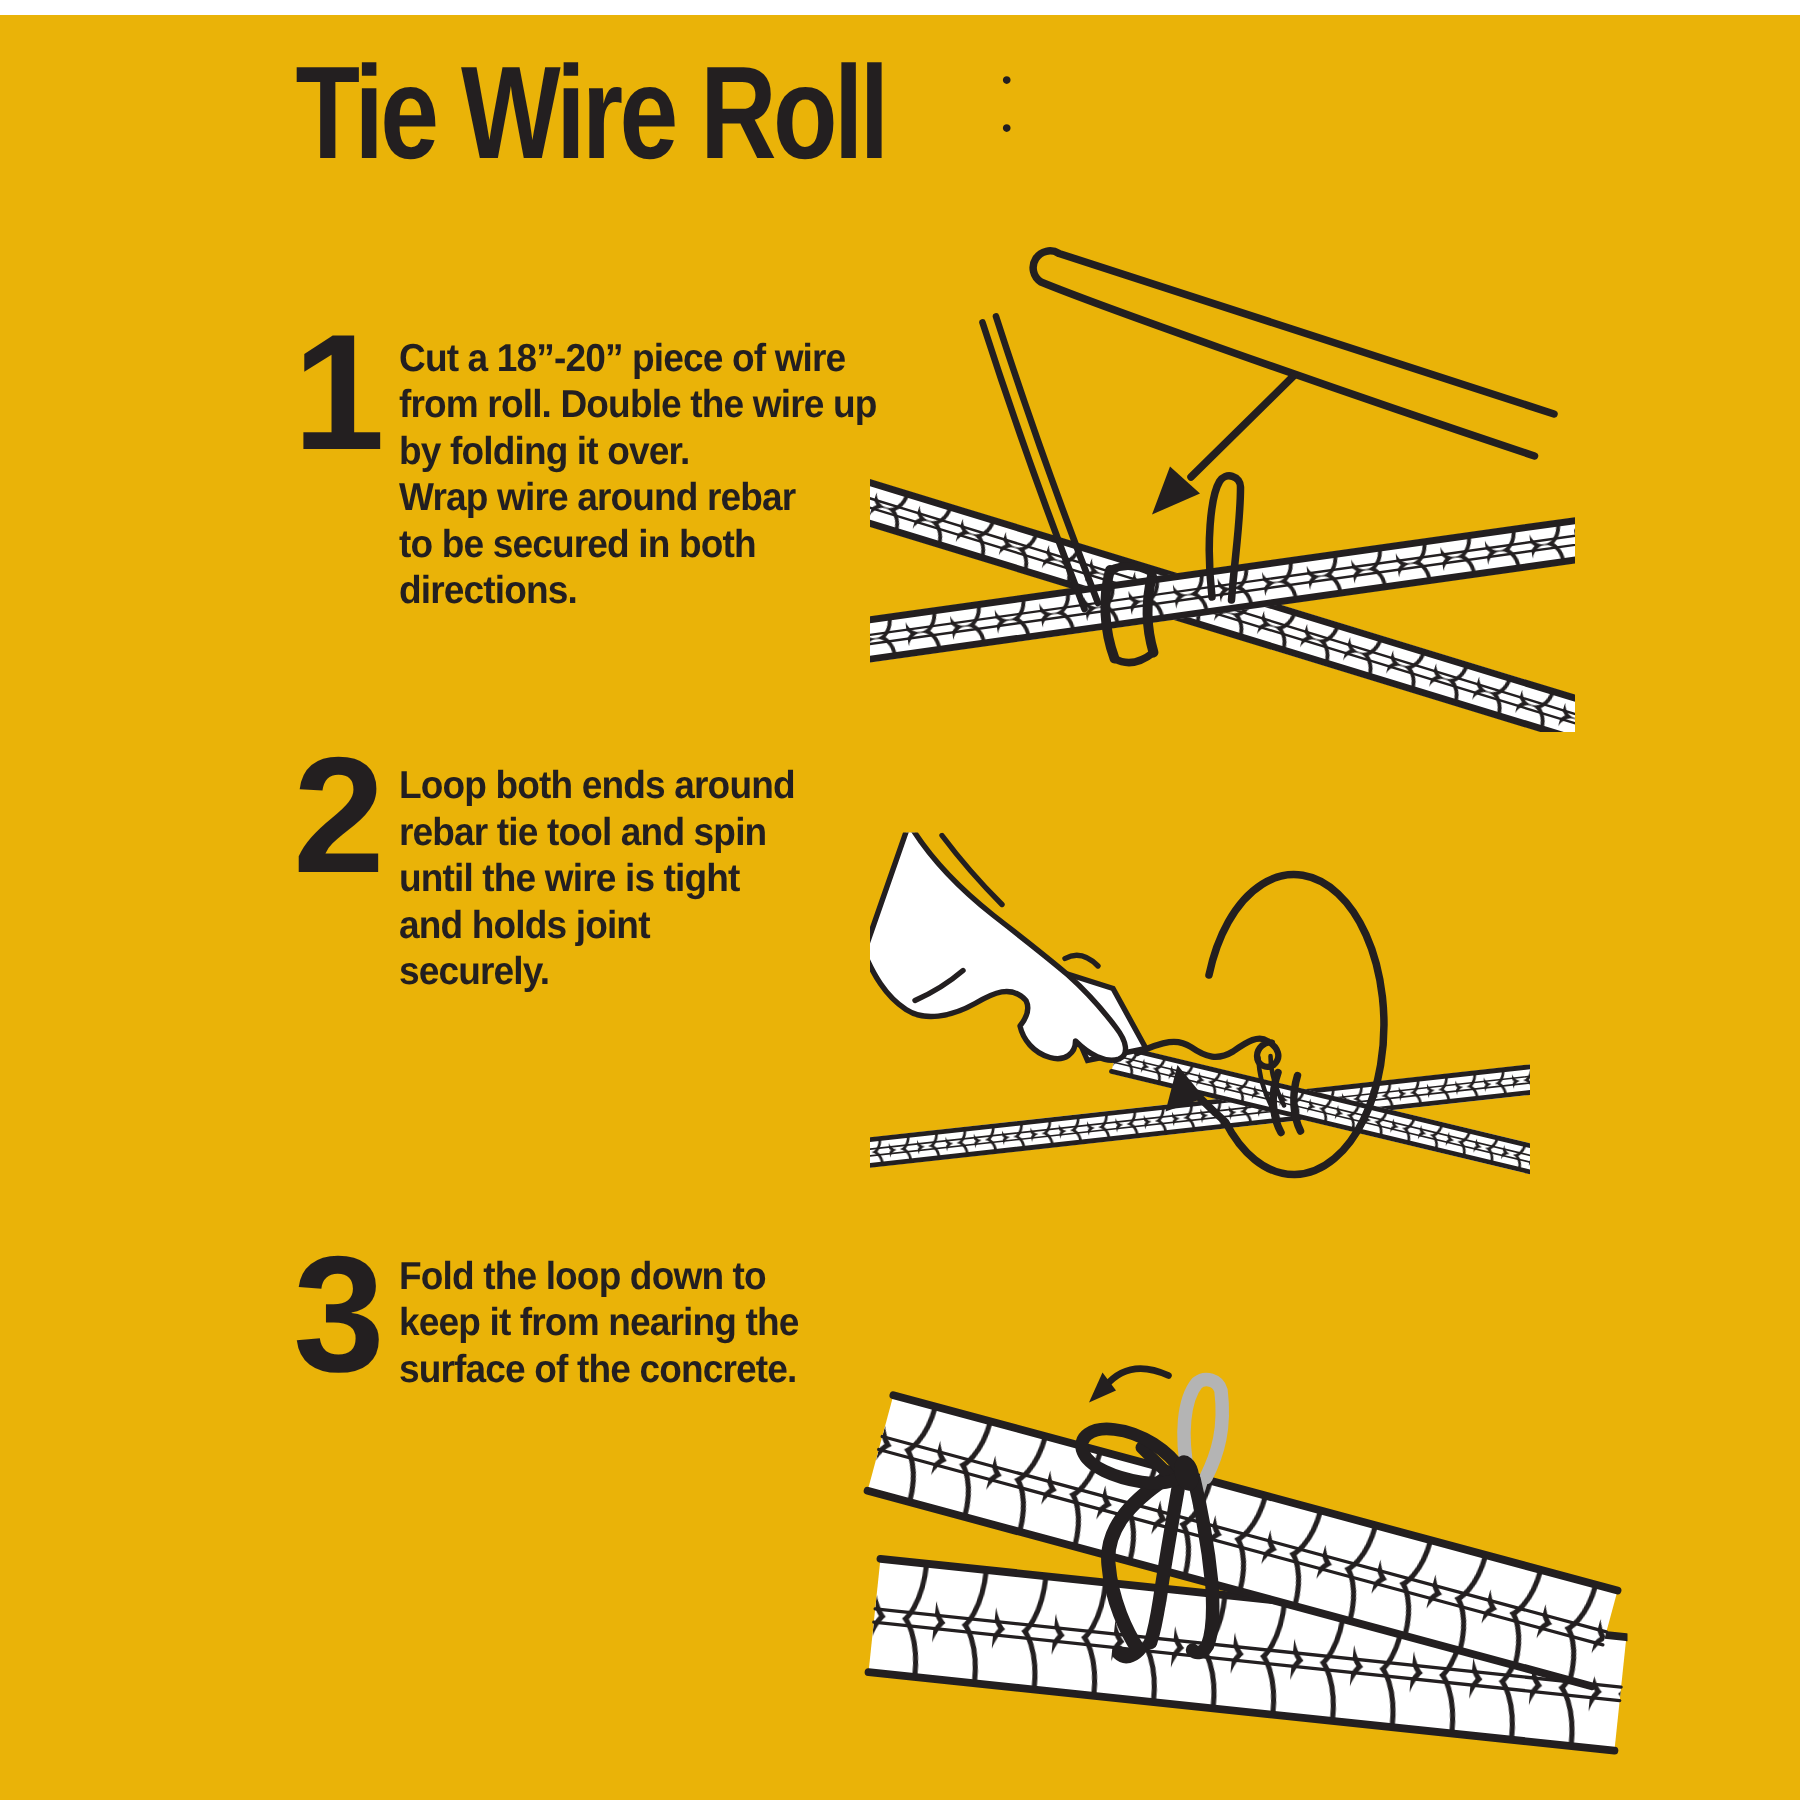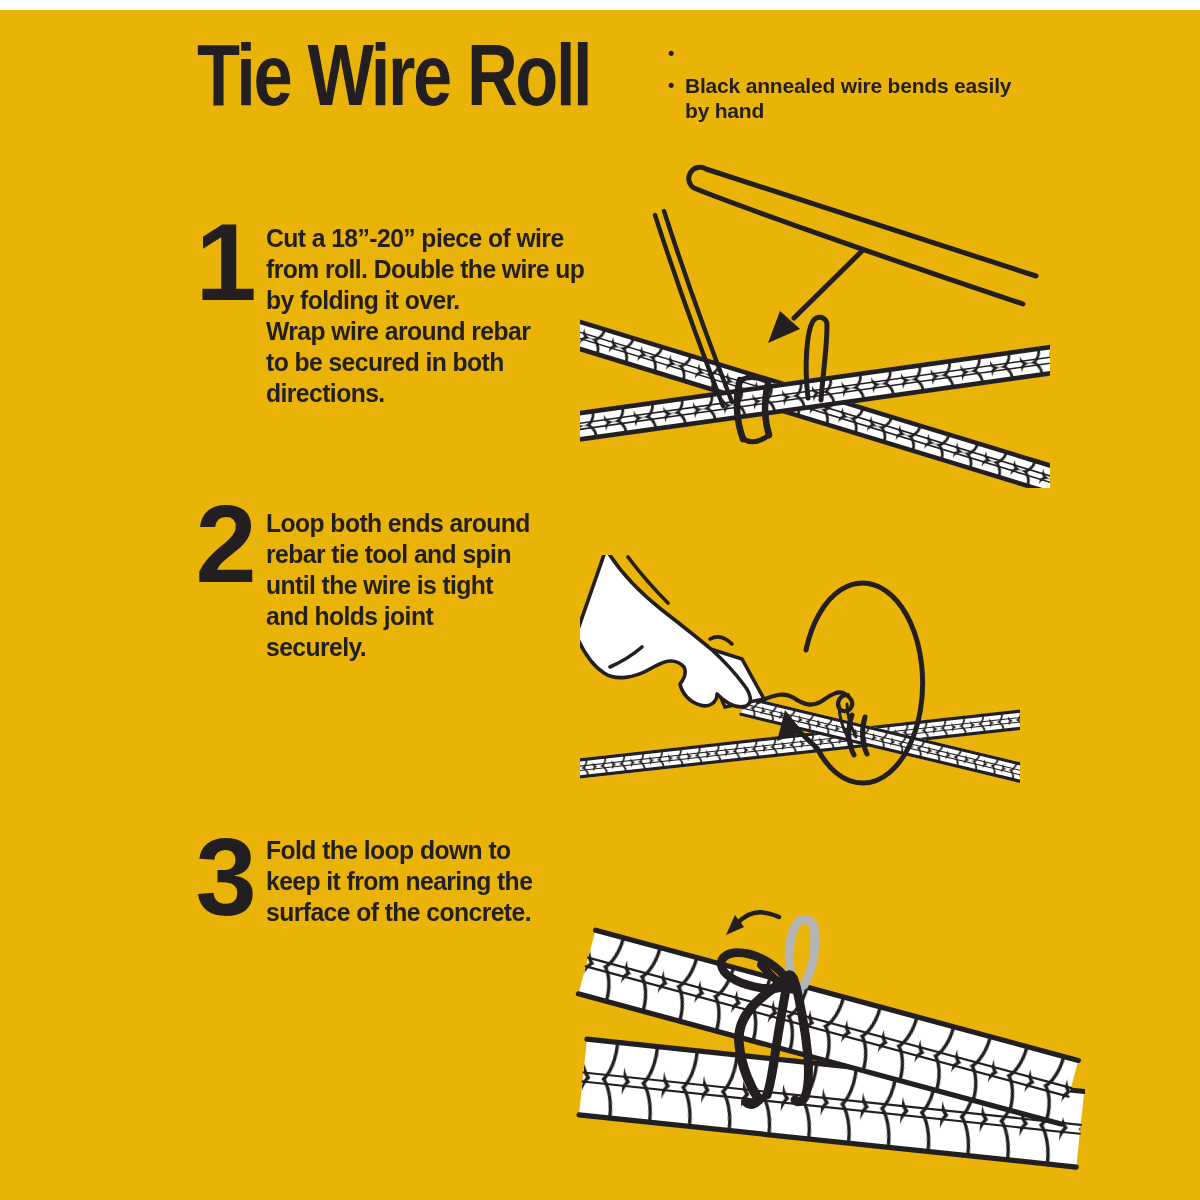--- a/index.html
+++ b/index.html
@@ -27,22 +27,20 @@
 <div class="page">
 
   <div class="title">Tie Wire Roll</div>
 
   <div class="bullets">
     <div class="bullet">
       <span class="dot">•</span>
     </div>
     <div class="bullet">
       <span class="dot">•</span>
-      <span class="btext">Black annealed wire bends easily
-by hand</span>
     </div>
   </div>
 
   <div class="step-num" style="top:202px;">1</div>
   <div class="step-text" style="top:213px;width:400px;">Cut a 18”-20” piece of wire
 from roll. Double the wire up
 by folding it over.
 Wrap wire around rebar
 to be secured in both
 directions.</div>

